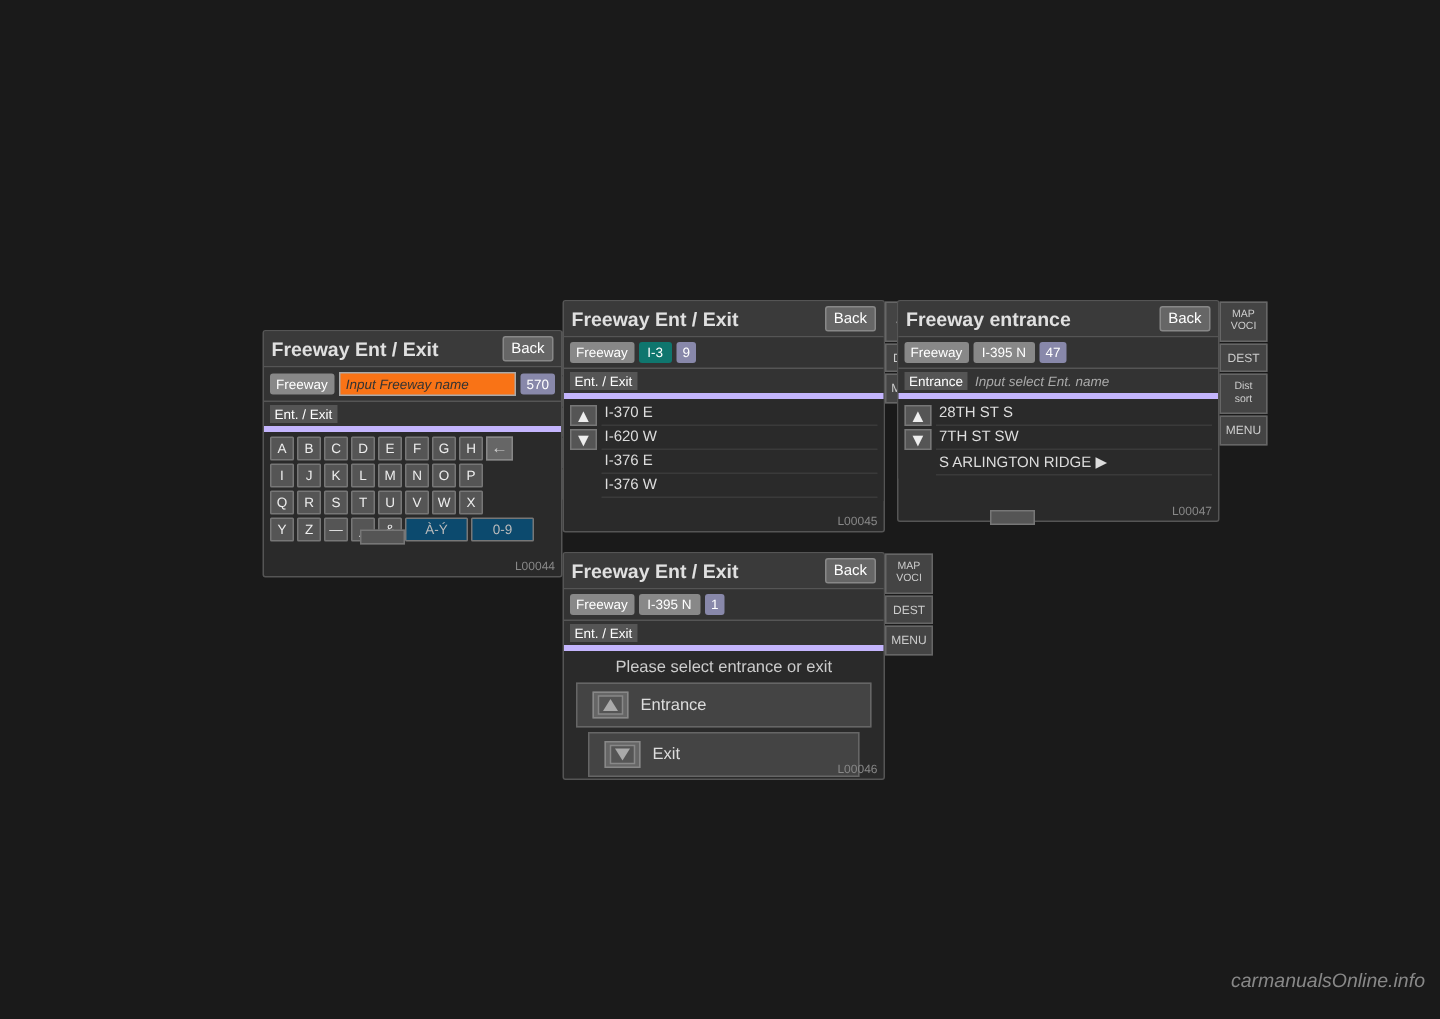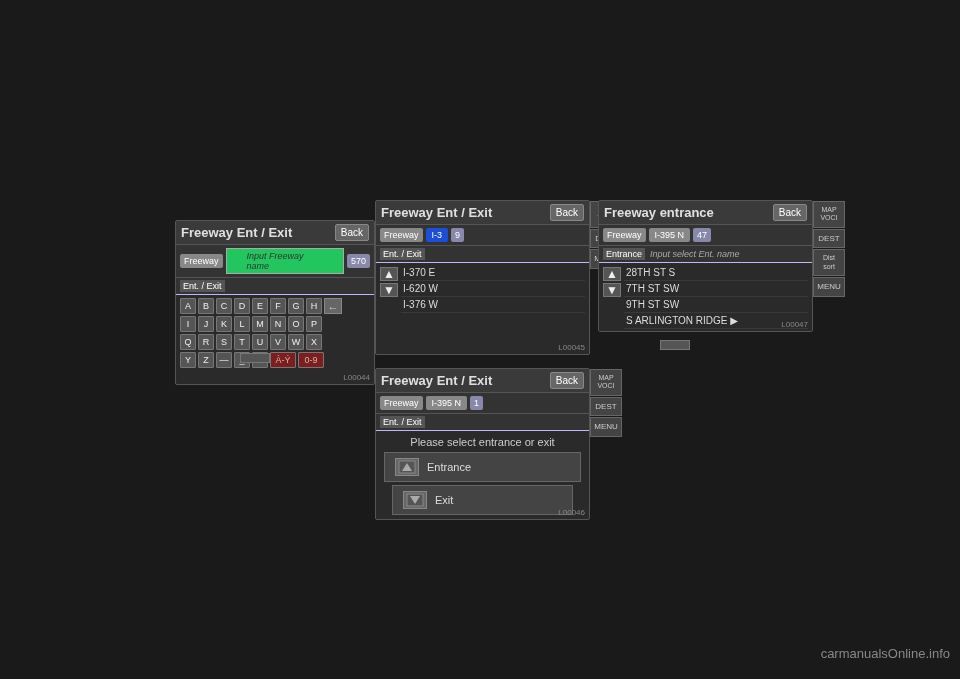--- a/index.html
+++ b/index.html
@@ -11,20 +11,21 @@
       position: relative;
       overflow: hidden;
     }
 
     .watermark {
       position: absolute;
       bottom: 18px;
       right: 10px;
       color: #888;
       font-size: 13px;
+      font-style: italic;
     }
 
     
     .nav-screen {
       position: absolute;
       background: #2a2a2a;
       border: 1px solid #555;
       border-radius: 2px;
       margin-top: 40px;
     }
@@ -86,42 +87,42 @@
     .input-label {
       background: #888;
       color: #fff;
       font-size: 9px;
       padding: 2px 4px;
       border-radius: 2px;
     }
 
     .input-field {
       flex: 1;
-      background: #22c55e;
+      background: #f97316;
       color: #333;
       font-size: 9px;
-      padding: 2px 20px;
+      padding: 2px 4px;
       border: 1px solid #aaa;
       font-style: italic;
     }
 
     .input-count {
       background: #8888aa;
       color: #fff;
       font-size: 9px;
       padding: 2px 4px;
       border-radius: 2px;
     }
 
     .tab-row {
       display: flex;
       gap: 2px;
       padding: 2px 4px;
       background: #333;
-      border-bottom: 1px solid #c4b5fd;
+      border-bottom: 4px solid #c4b5fd;
     }
 
     .tab-item {
       color: #aaa;
       font-size: 9px;
       padding: 1px 3px;
       cursor: pointer;
     }
 
     .tab-item.active {
@@ -148,23 +149,23 @@
       height: 16px;
       display: flex;
       align-items: center;
       justify-content: center;
       border: 1px solid #777;
       cursor: pointer;
       border-radius: 1px;
     }
 
     .key.special {
-      background: #7f1d1d;
+      background: #0c4a6e;
       color: #bbb;
-      width: 26px;
+      width: 42px;
     }
 
     .key-backspace {
       background: #666;
       color: #ccc;
       font-size: 11px;
       width: 18px;
       height: 16px;
       display: flex;
       align-items: center;
@@ -325,38 +326,41 @@
   <span class="l-code">L00044</span>
 </div>
 
 <div class="nav-screen screen2" style="position:absolute; left:375px; top:160px; width:215px; height:155px;">
   <div class="screen-title-bar">
     <span class="screen-title">Freeway Ent / Exit</span>
     <button class="back-btn">Back</button>
   </div>
   <div class="freeway-input-row">
     <span class="input-label">Freeway</span>
-    <span style="background:#1d4ed8;color:#fff;font-size:9px;padding:2px 6px;border-radius:2px;">I-3</span>
+    <span style="background:#0f766e;color:#fff;font-size:9px;padding:2px 6px;border-radius:2px;">I-3</span>
     <span class="input-count">9</span>
   </div>
   <div class="tab-row">
     <span class="tab-item active">Ent. / Exit</span>
   </div>
   <div class="list-area">
     <div style="display:flex;align-items:flex-start;gap:3px;">
       <div style="display:flex;flex-direction:column;gap:2px;margin-top:2px;">
         <div class="list-nav-btn">▲</div>
         <div class="list-nav-btn">▼</div>
       </div>
       <div style="flex:1;">
         <div class="list-item-row">
           <span class="list-item-text">I-370 E</span>
         </div>
         <div class="list-item-row">
           <span class="list-item-text">I-620 W</span>
+        </div>
+        <div class="list-item-row">
+          <span class="list-item-text">I-376 E</span>
         </div>
         <div class="list-item-row">
           <span class="list-item-text">I-376 W</span>
         </div>
       </div>
     </div>
   </div>
   <div style="position:absolute; right:-33px; top:0; display:flex; flex-direction:column; gap:1px;">
     <div class="side-btn" style="font-size:7px;">MAP<br>VOCI</div>
     <div class="side-btn">DEST</div>
@@ -400,21 +404,21 @@
     </div>
   </div>
   <div style="position:absolute; right:-33px; top:0; display:flex; flex-direction:column; gap:1px;">
     <div class="side-btn" style="font-size:7px;">MAP<br>VOCI</div>
     <div class="side-btn">DEST</div>
     <div class="side-btn">MENU</div>
   </div>
   <span class="l-code">L00046</span>
 </div>
 
-<div class="nav-screen" style="position:absolute; left:598px; top:160px; width:215px; height:132px;">
+<div class="nav-screen" style="position:absolute; left:598px; top:160px; width:215px; height:148px;">
   <div class="screen-title-bar">
     <span class="screen-title">Freeway entrance</span>
     <button class="back-btn">Back</button>
   </div>
   <div class="freeway-input-row">
     <span class="input-label">Freeway</span>
     <span style="background:#888;color:#fff;font-size:9px;padding:2px 6px;border-radius:2px;">I-395 N</span>
     <span class="input-count">47</span>
   </div>
   <div class="tab-row">
@@ -428,23 +432,20 @@
         <div class="list-nav-btn">▼</div>
       </div>
       <div style="flex:1;">
         <div class="list-item-row">
           <span class="list-item-text">28TH ST S</span>
         </div>
         <div class="list-item-row">
           <span class="list-item-text">7TH ST SW</span>
         </div>
         <div class="list-item-row">
-          <span class="list-item-text">9TH ST SW</span>
-        </div>
-        <div class="list-item-row">
           <span class="list-item-text">S ARLINGTON RIDGE ▶</span>
         </div>
       </div>
     </div>
   </div>
   <div style="position:absolute; right:-33px; top:0; display:flex; flex-direction:column; gap:1px;">
     <div class="side-btn" style="font-size:7px;">MAP<br>VOCI</div>
     <div class="side-btn">DEST</div>
     <div class="side-btn" style="font-size:7px;">Dist<br>sort</div>
     <div class="side-btn">MENU</div>

